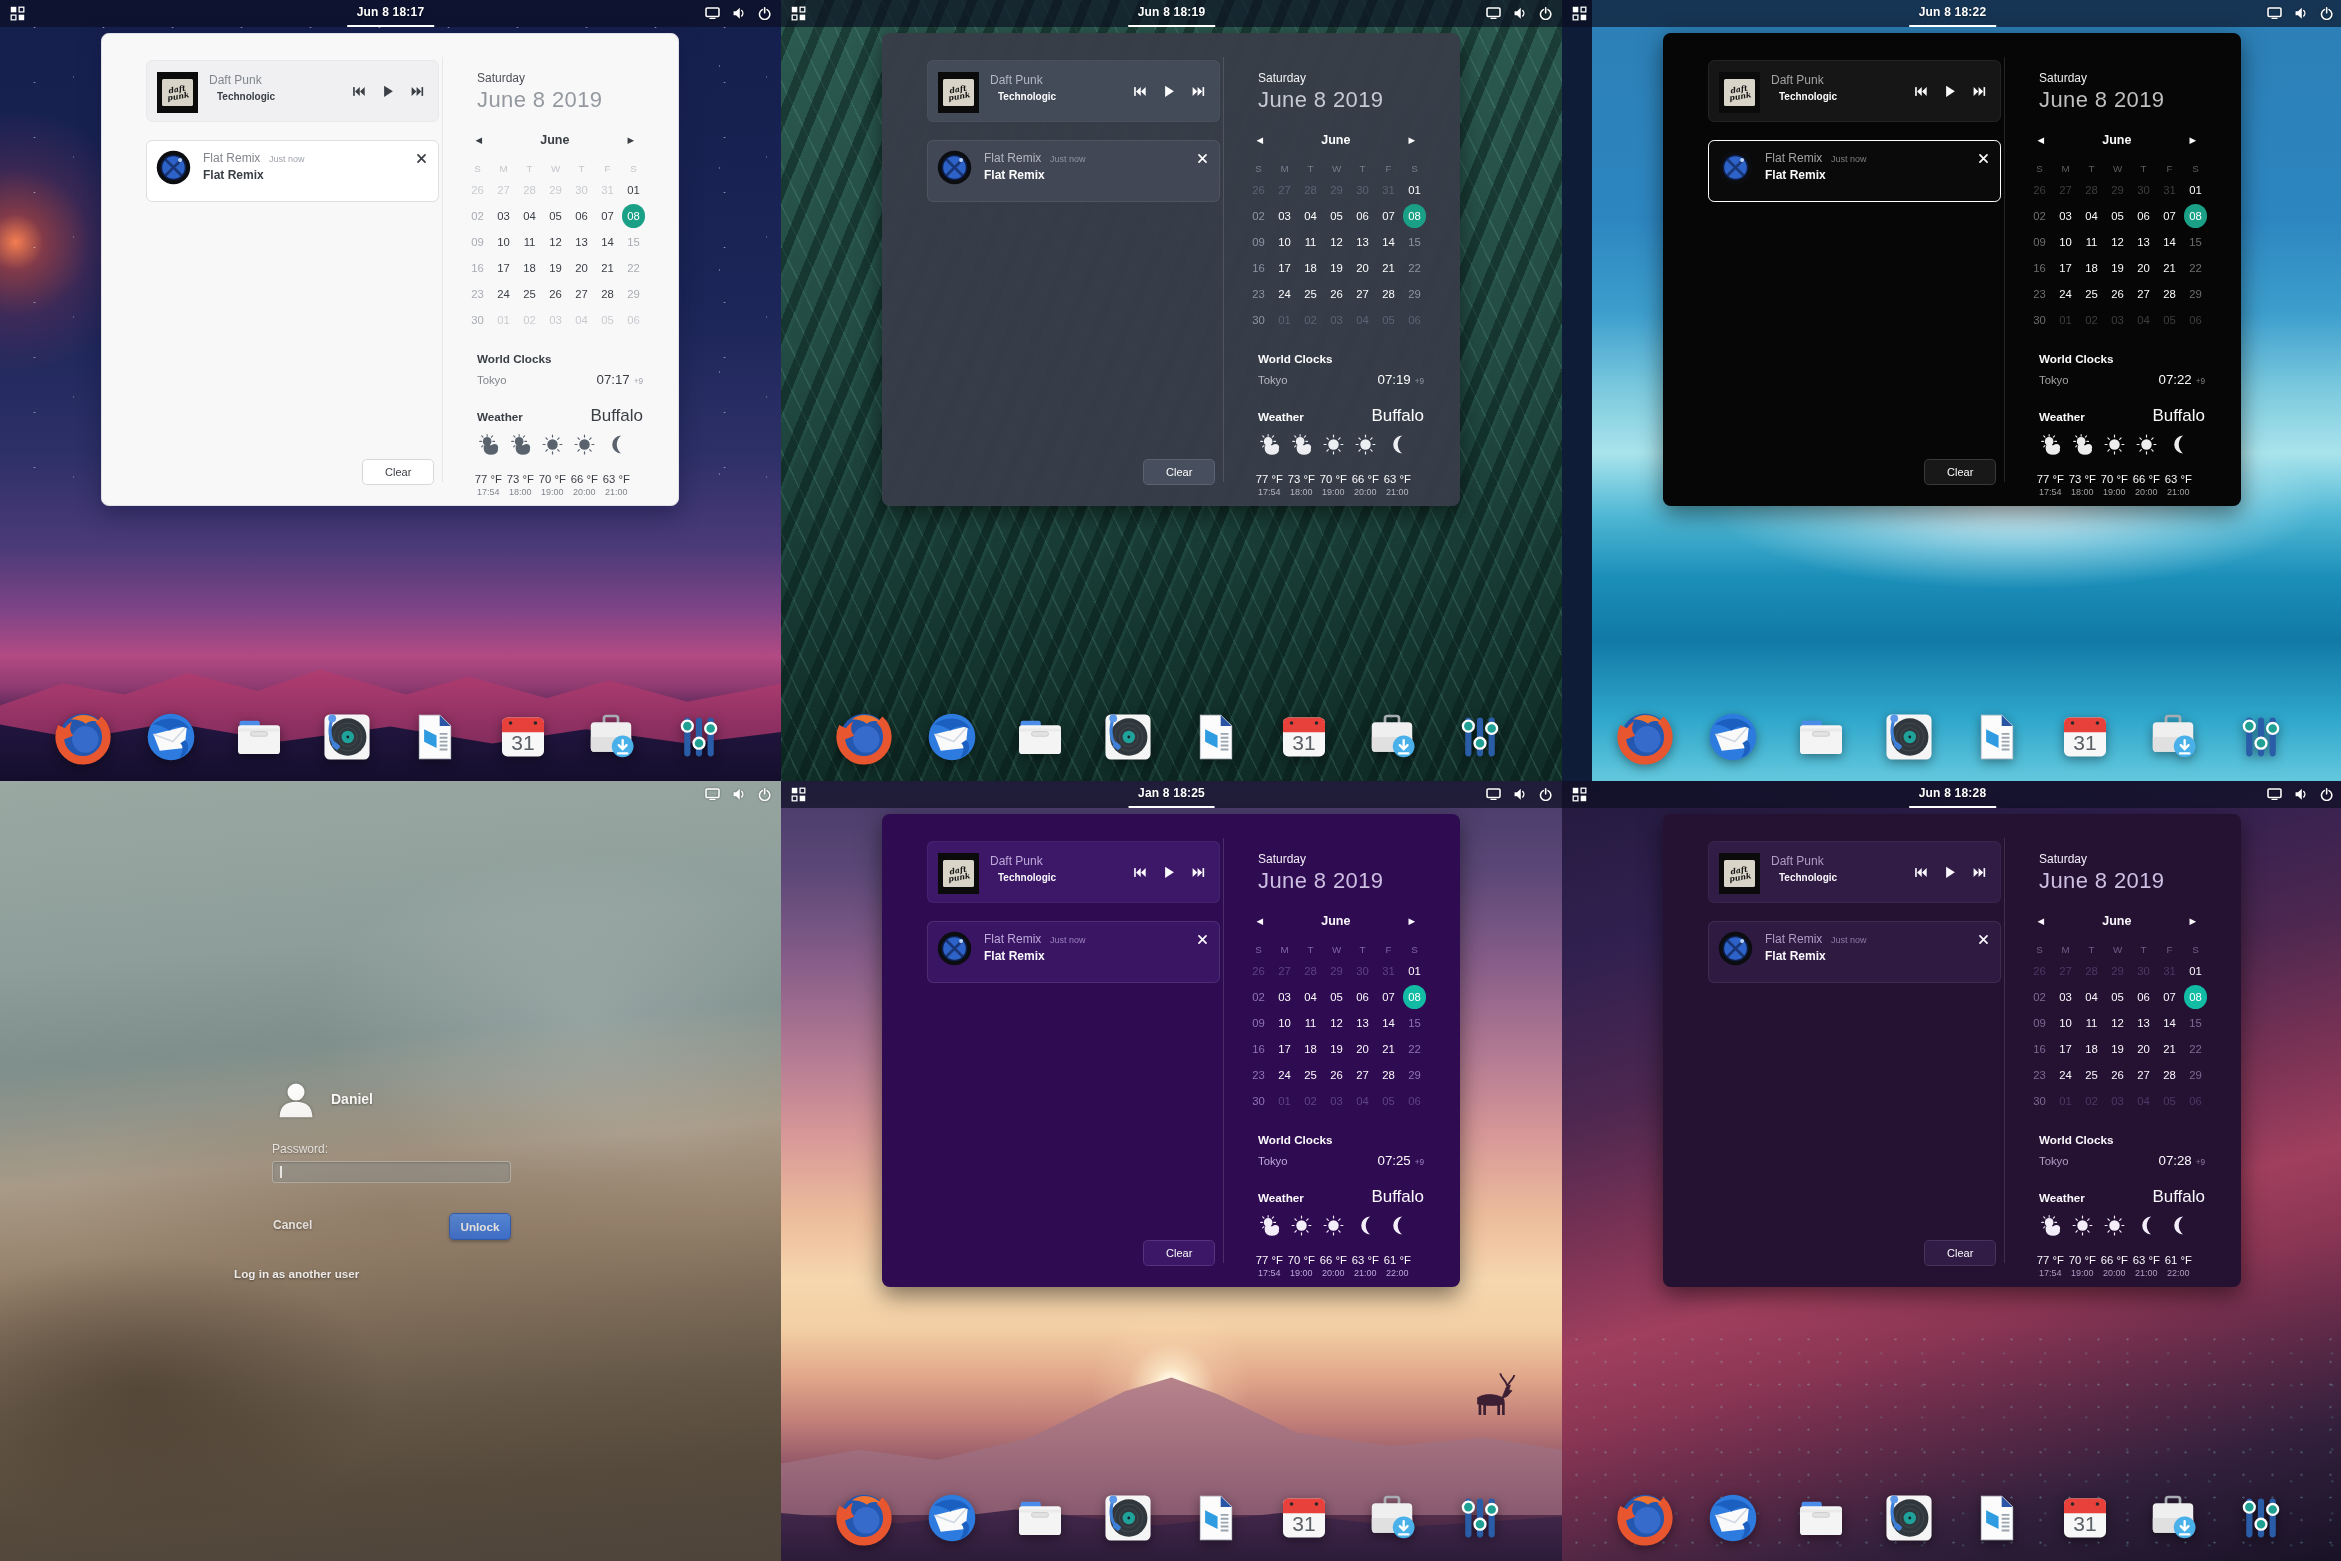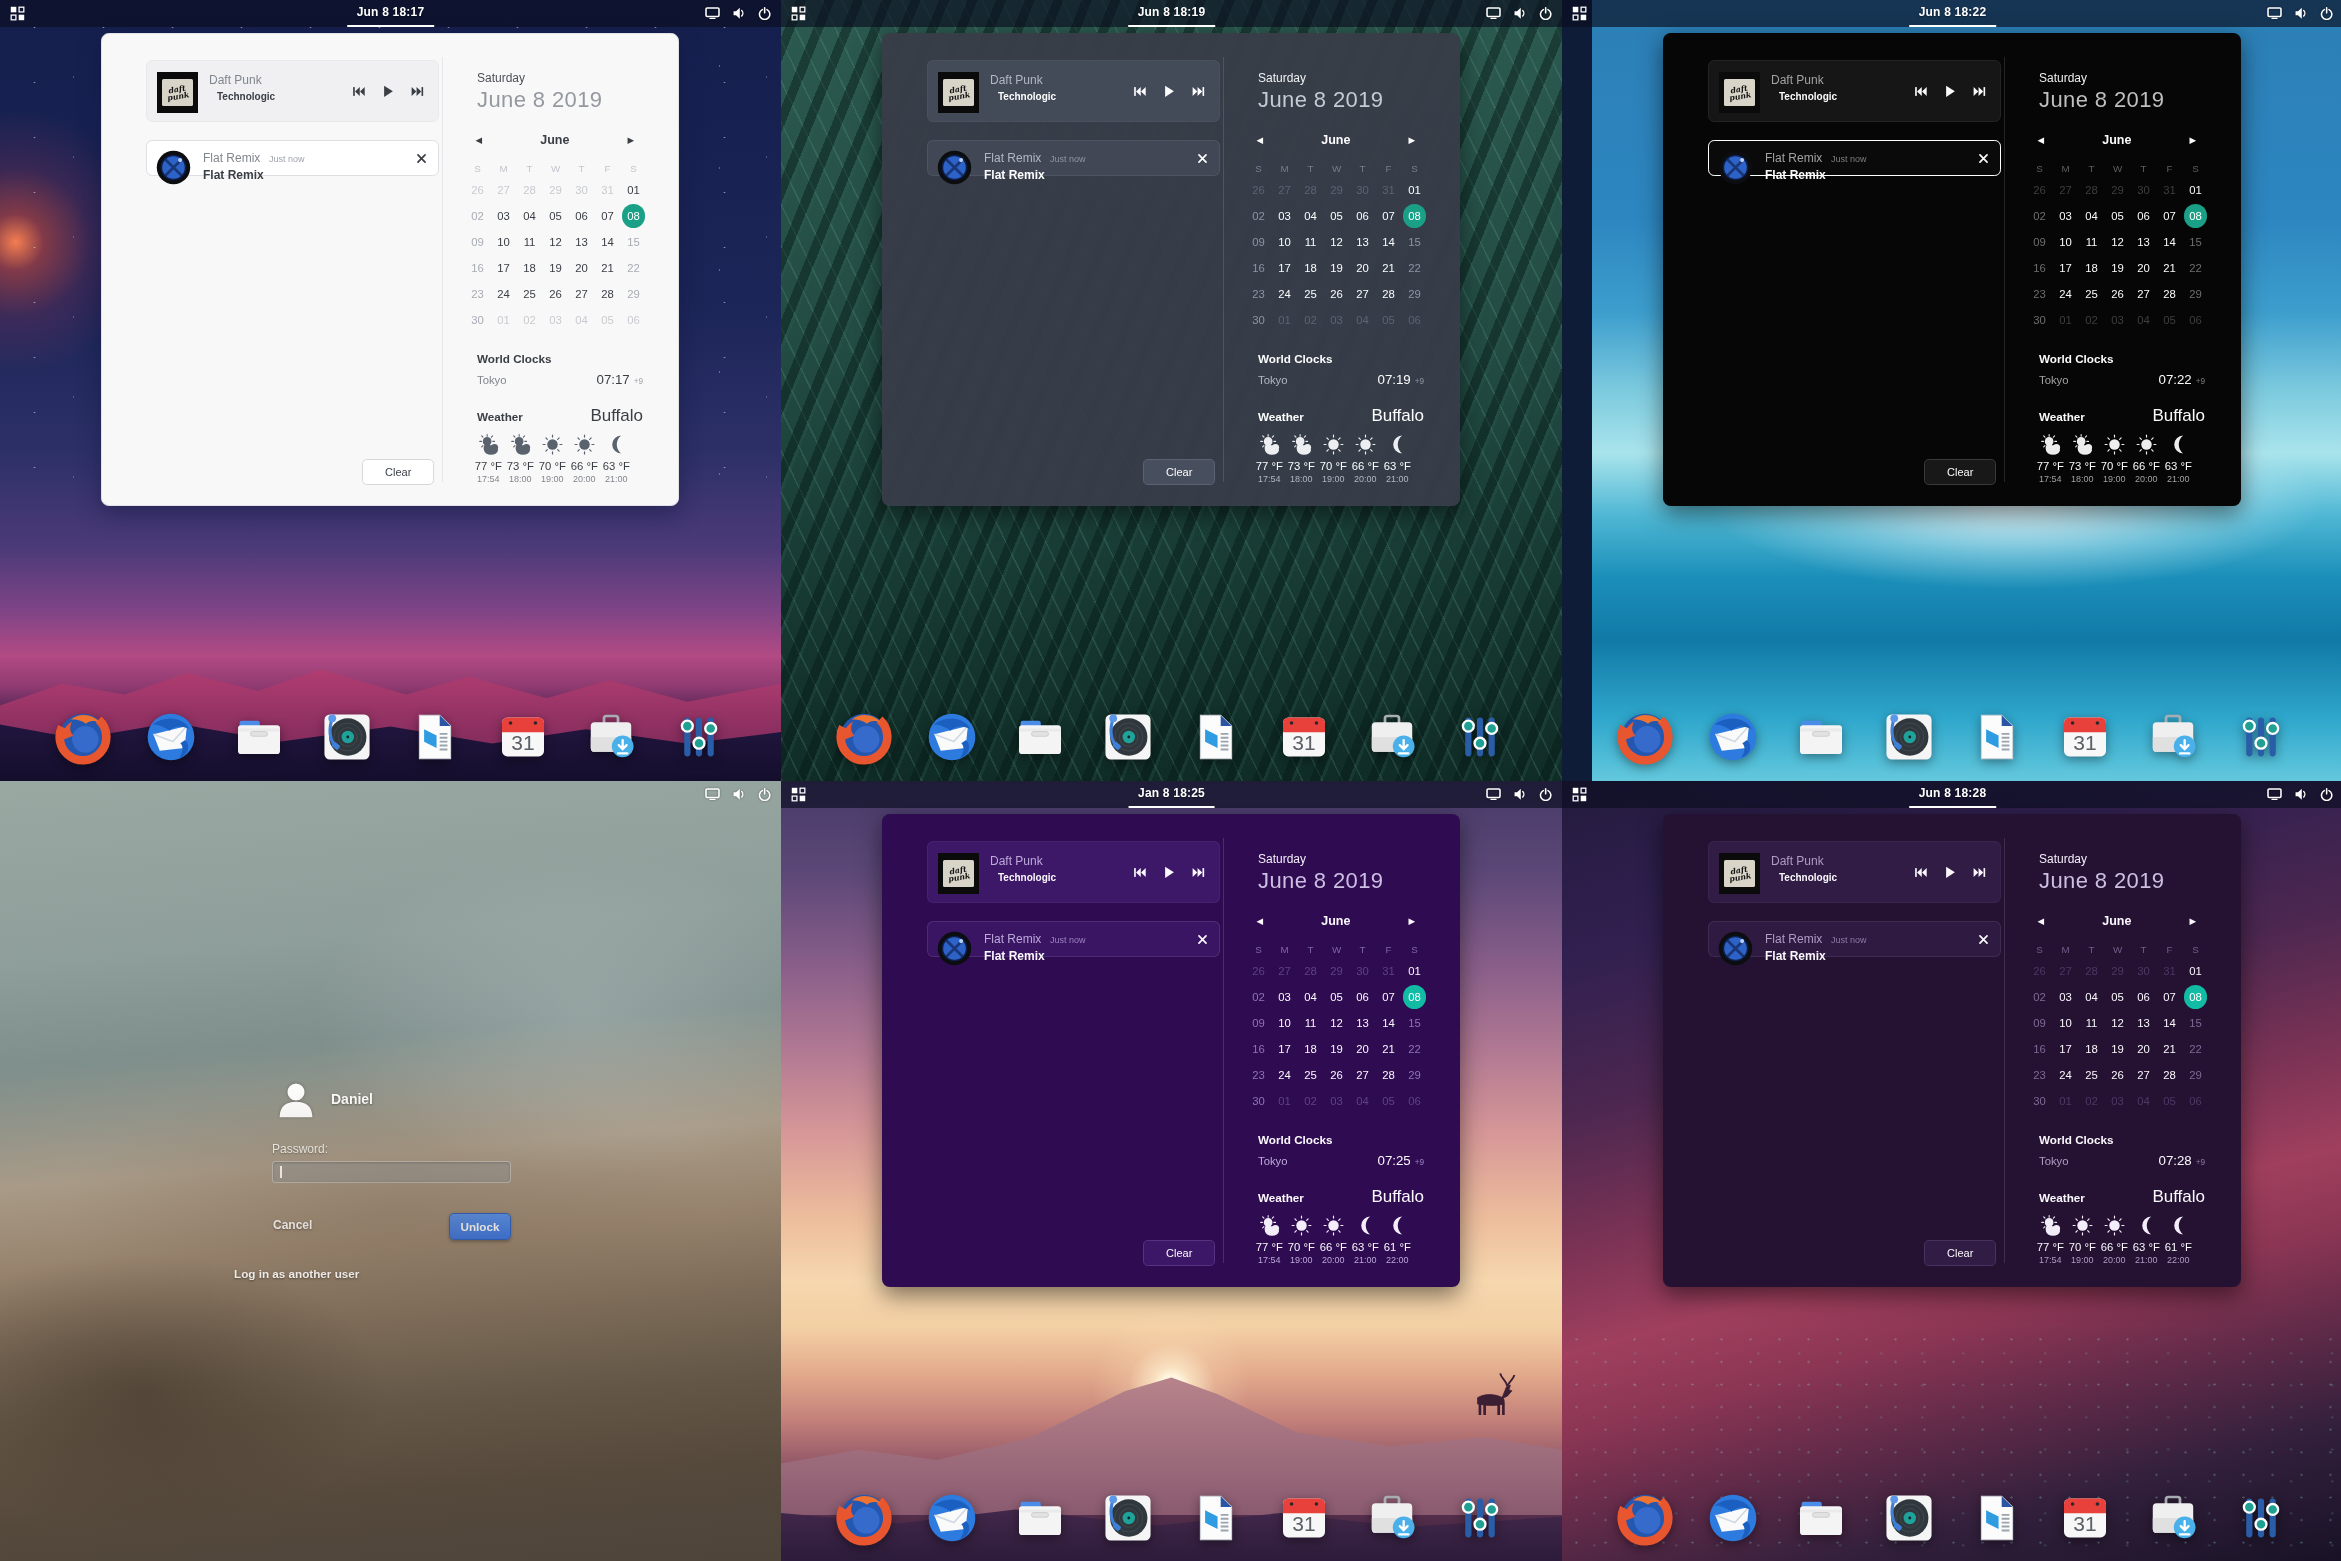--- a/index.html
+++ b/index.html
@@ -84,21 +84,21 @@
 .art{position:absolute;left:10px;top:11px;width:41px;height:41px;background:#0b0b0b;
  display:flex;align-items:center;justify-content:center}
 .art-inner{width:31px;height:26.5px;background:#d8d4c8;border-radius:1.6px;display:flex;align-items:center;justify-content:center;overflow:hidden}
 .art-text{font-family:"DejaVu Serif",serif;font-style:italic;font-weight:bold;font-size:7.8px;line-height:7px;
  color:#151515;transform:rotate(-10deg);text-align:center;width:23.4px}
 .m-artist{position:absolute;left:62px;top:11.7px;font-size:12px;color:var(--txt2)}
 .m-title{position:absolute;left:70px;top:30px;font-size:10px;font-weight:bold;color:var(--txt)}
 .m-controls{position:absolute;right:14px;top:0;height:100%;display:flex;align-items:center;gap:17px;color:var(--txt)}
 .mbtn{cursor:pointer;display:flex}
 
-.notifcard{position:absolute;left:44px;top:106px;width:293px;height:36px;background:var(--card2);
+.notifcard{position:absolute;left:44px;top:106px;width:293px;height:62px;background:var(--card2);
  border:0.8px solid var(--card2b);border-radius:6.2px}
 .theme-black .notifcard{border-width:1.6px}
 .n-icon{position:absolute;left:9.4px;top:8.6px}
 .n-head{position:absolute;left:56px;top:10px;display:flex;align-items:baseline;gap:8.6px}
 .n-app{font-size:12px;color:var(--txt2)}
 .n-when{font-size:9px;color:var(--txt3)}
 .n-body{position:absolute;left:56px;top:27px;font-weight:bold;font-size:12px;color:var(--txt)}
 .n-close{position:absolute;right:11px;top:11.7px;color:var(--txt);cursor:pointer}
 
 .clearbtn{position:absolute;right:7.8px;bottom:20px;width:72px;height:26px;background:var(--btn);
@@ -123,21 +123,21 @@
 .wc-row{display:flex;justify-content:space-between;align-items:baseline;margin-top:7px;width:166px;cursor:pointer}
 .wc-city{font-size:11.3px;color:var(--txt2)}
 .wc-time{font-size:13.3px;color:var(--txt)}
 .wc-off{font-size:8.2px;color:var(--txt3);margin-left:3.9px;font-weight:normal}
 .we{margin-top:19px}
 .we-head{display:flex;justify-content:space-between;align-items:baseline;width:166px}
 .we-city{font-size:17px;color:var(--txt)}
 .we-row{display:flex;margin:7.8px 0 0 -4.7px;cursor:pointer}
 .we-col{width:32px;text-align:center;color:var(--wicon)}
 .we-col .wic{display:flex;justify-content:center;height:21px}
-.we-temp{font-size:11.3px;color:var(--txt);margin-top:5px}
+.we-temp{font-size:11.3px;color:var(--txt);margin-top:18px}
 .we-time{font-size:9px;color:var(--txt2);margin-top:2.3px}
 
 
 .dock{position:absolute;bottom:15.6px;left:50%;transform:translateX(-50%);display:flex;gap:32px;z-index:4}
 .dicon{width:56px;height:56px;filter:drop-shadow(0 3.1px 5.5px rgba(0,0,0,.4));cursor:pointer}
 
 
 .avatar{position:absolute;left:275px;top:299px;filter:drop-shadow(0 0.8px 1.6px rgba(0,0,0,.3))}
 .lk-user{position:absolute;left:331px;top:310px;font-size:14px;font-weight:bold;color:#fff;text-shadow:0 0.8px 2.3px rgba(0,0,0,.4)}
 .lk-pwlabel{position:absolute;left:272px;top:361px;font-size:12px;color:rgba(255,255,255,.92);text-shadow:0 0.8px 1.6px rgba(0,0,0,.35)}

